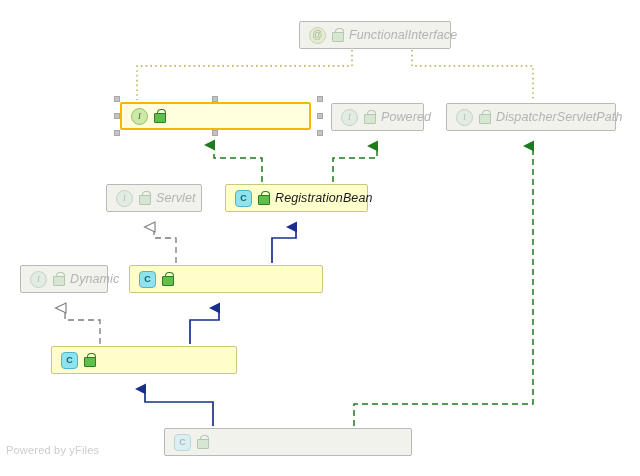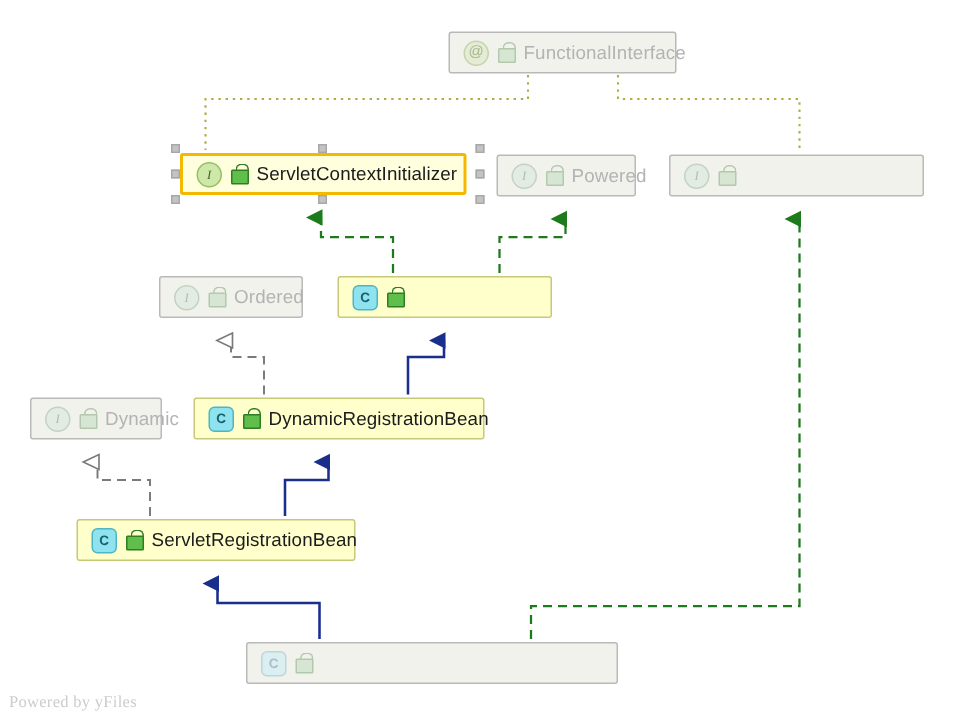--- a/index.html
+++ b/index.html
@@ -50,20 +50,21 @@
     color: #1b1b1b;
   }
   
   .node.sel {
     background: #ffffdd;
     border: 2px solid #f5b800;
     color: #1b1b1b;
   }
   .node-label {
     line-height: 1;
+    font-style: italic;
   }
   .ico {
     flex: 0 0 auto;
     display: inline-block;
     margin-right: 3px;
   }
   
   .ico-iface {
     width: 15px;
     height: 15px;
@@ -153,25 +154,24 @@
     width: 6px;
     height: 6px;
     background: #c3c3c3;
     border: 1px solid #a8a8a8;
     box-sizing: border-box;
   }
   
   #watermark {
     position: absolute;
     left: 6px;
-    bottom: 2px;
+    bottom: 20px;
     font-size: 11px;
     color: #cccccc;
     letter-spacing: 0.2px;
-    font-family: Liberation Serif, serif;
   }
 </style>
 </head>
 <body>
 
 <div id="canvas">
 
   <svg class="edges" viewBox="0 0 640 476">
     <defs>
       <marker id="arrow-green" markerWidth="14" markerHeight="14" refX="6" refY="11" orient="auto" markerUnits="userSpaceOnUse">
@@ -214,82 +214,81 @@
     </span>
     <span class="node-label">FunctionalInterface</span>
   </div>
 
   <div class="node sel" style="left:120px; top:102px; width:191px;">
     <span class="ico ico-iface">I</span>
     <span class="ico ico-lock">
       <span class="shackle"></span>
         <span class="body"></span>
     </span>
-    <span class="node-label">ServletContextInitializer</span>
   </div>
 
   <div class="node dim" style="left:331px; top:103px; width:93px;">
     <span class="ico ico-iface faded">I</span>
     <span class="ico ico-lock faded">
       <span class="shackle"></span>
         <span class="body"></span>
     </span>
     <span class="node-label">Powered</span>
   </div>
 
   <div class="node dim" style="left:446px; top:103px; width:170px;">
     <span class="ico ico-iface faded">I</span>
     <span class="ico ico-lock faded">
       <span class="shackle"></span>
         <span class="body"></span>
     </span>
+    <span class="node-label">DispatcherServletPath</span>
   </div>
 
   <div class="node dim" style="left:106px; top:184px; width:96px;">
     <span class="ico ico-iface faded">I</span>
     <span class="ico ico-lock faded">
       <span class="shackle"></span>
         <span class="body"></span>
     </span>
-    <span class="node-label">Ordered</span>
+    <span class="node-label">Servlet</span>
   </div>
 
   <div class="node hot" style="left:225px; top:184px; width:143px;">
     <span class="ico ico-class">C</span>
     <span class="ico ico-lock">
       <span class="shackle"></span>
         <span class="body"></span>
     </span>
+    <span class="node-label">RegistrationBean</span>
   </div>
 
   <div class="node dim" style="left:20px; top:265px; width:88px;">
     <span class="ico ico-iface faded">I</span>
     <span class="ico ico-lock faded">
       <span class="shackle"></span>
         <span class="body"></span>
     </span>
     <span class="node-label">Dynamic</span>
   </div>
 
   <div class="node hot" style="left:129px; top:265px; width:194px;">
     <span class="ico ico-class">C</span>
     <span class="ico ico-lock">
       <span class="shackle"></span>
         <span class="body"></span>
     </span>
-    <span class="node-label">DynamicRegistrationBean</span>
   </div>
 
   <div class="node hot" style="left:51px; top:346px; width:186px;">
     <span class="ico ico-class">C</span>
     <span class="ico ico-lock">
       <span class="shackle"></span>
         <span class="body"></span>
     </span>
-    <span class="node-label">ServletRegistrationBean</span>
   </div>
 
   <div class="node dim" style="left:164px; top:428px; width:248px;">
     <span class="ico ico-class faded">C</span>
     <span class="ico ico-lock faded">
       <span class="shackle"></span>
         <span class="body"></span>
     </span>
   </div>
 

